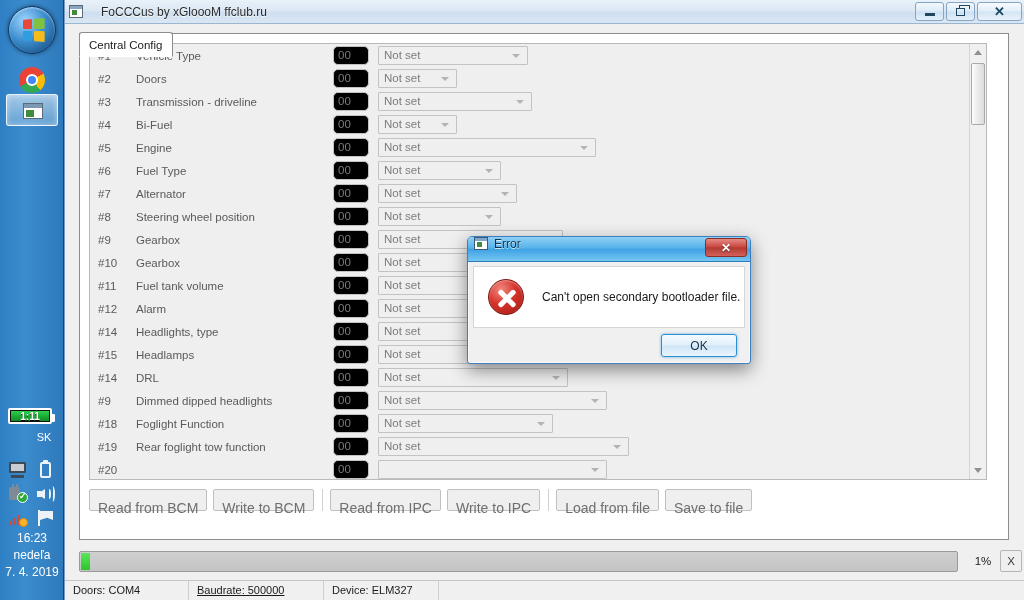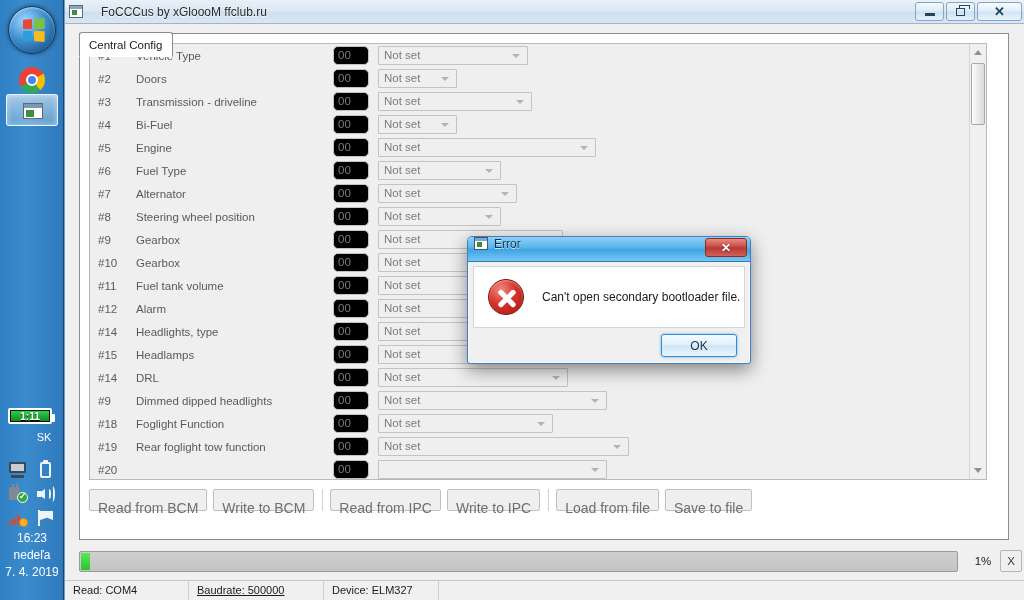--- a/index.html
+++ b/index.html
@@ -672,21 +672,21 @@
 
     <div id="progress-row">
       <div id="progress-track">
         <div id="progress-fill" style="width: 9px; background: linear-gradient(rgb(90, 230, 90), rgb(44, 196, 44));"></div>
       </div>
       <div id="progress-pct">1%</div>
       <div id="progress-cancel">X</div>
     </div>
 
     <div id="status-bar">
-      <div class="status-cell c1">Read: COM4</div>
+      <div class="status-cell c1">Doors: COM4</div>
       <div class="status-cell c2">Baudrate: 500000</div>
       <div class="status-cell c3">Device: ELM327</div>
     </div>
 
     <div id="error-dialog">
       <div id="dlg-titlebar">
         <div id="dlg-icon"></div>
         <div id="dlg-title">Error</div>
         <div id="dlg-close">✕</div>
       </div>

